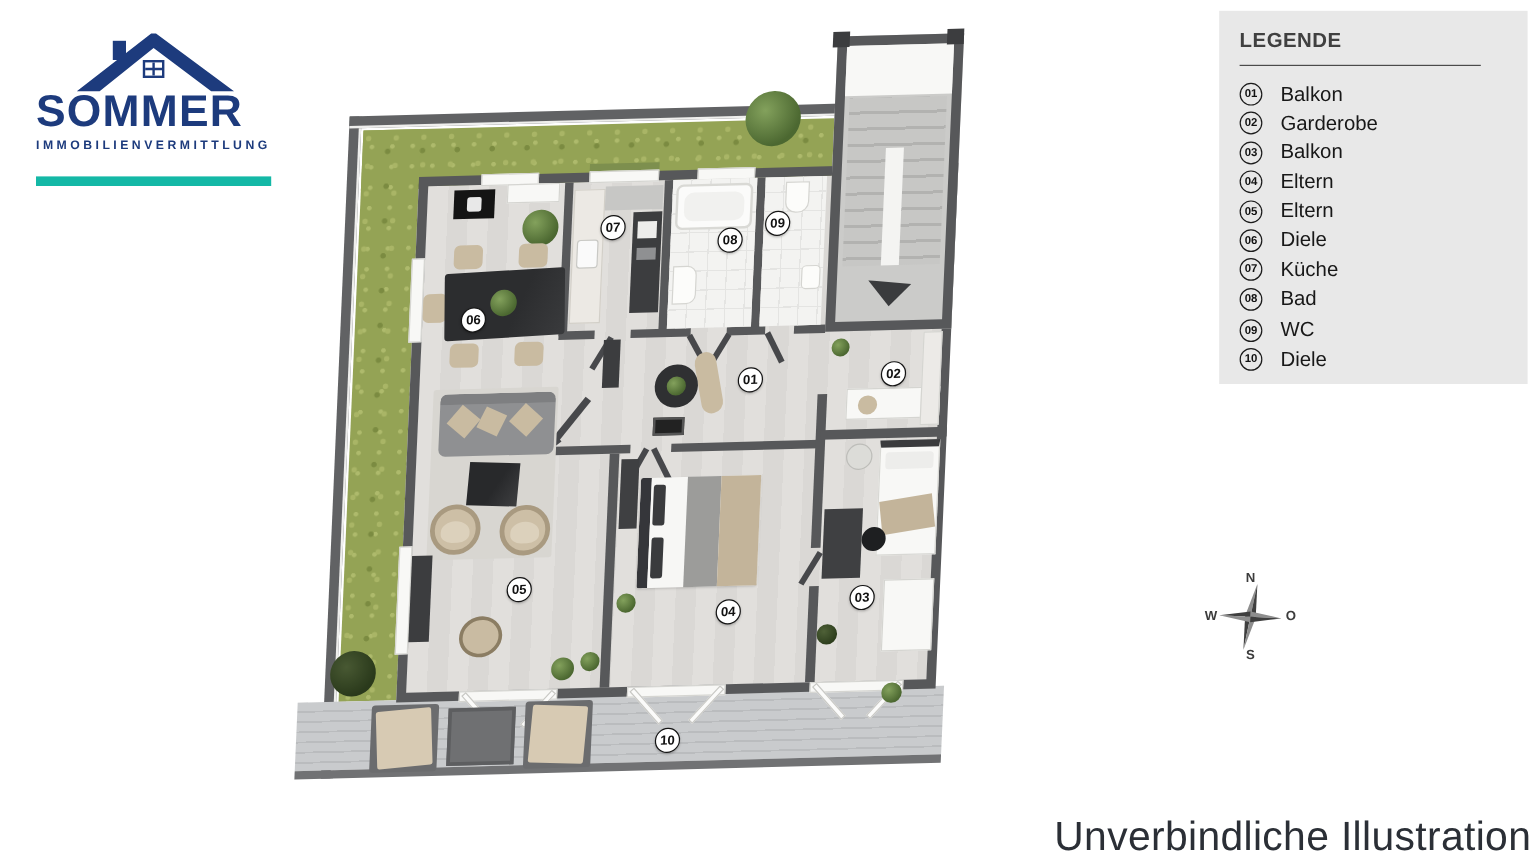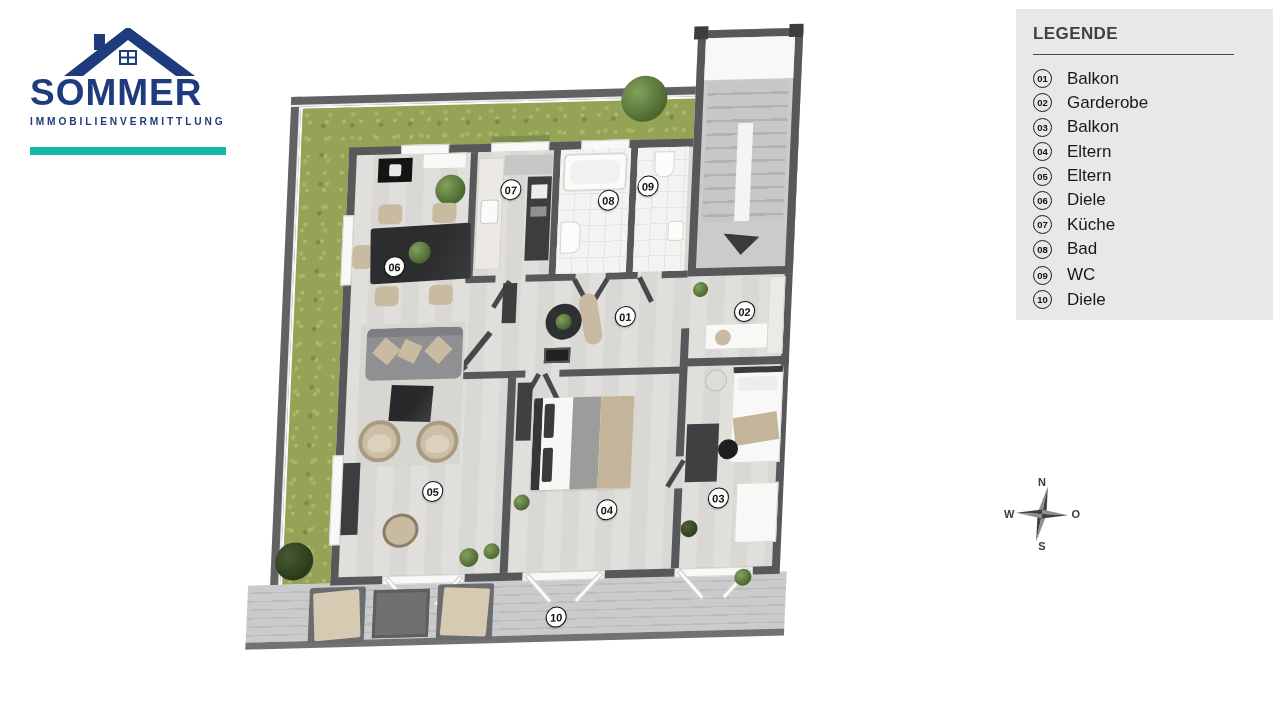--- a/index.html
+++ b/index.html
@@ -306,14 +306,15 @@
         <polygon points="62,36 36,31.5 36,36" fill="#8e8e8e"></polygon>
         <polygon points="62,36 36,40.5 36,36" fill="#3f3f3f"></polygon>
       </g>
     </svg>
     <span class="pt n">N</span>
     <span class="pt o">O</span>
     <span class="pt s">S</span>
     <span class="pt w">W</span>
   </div>
 
+  <div id="footer">Unverbindliche Illustration</div>
 
 </div>
 
 </body></html>

